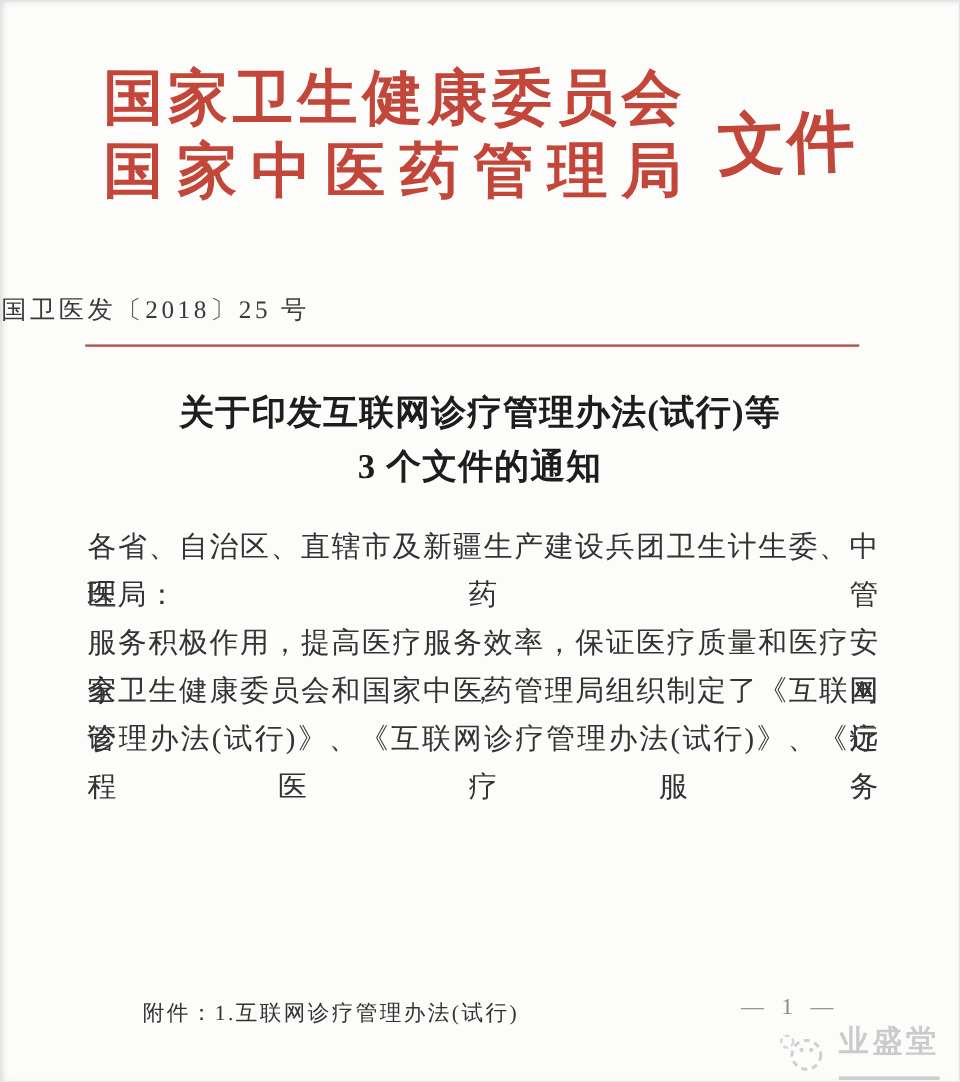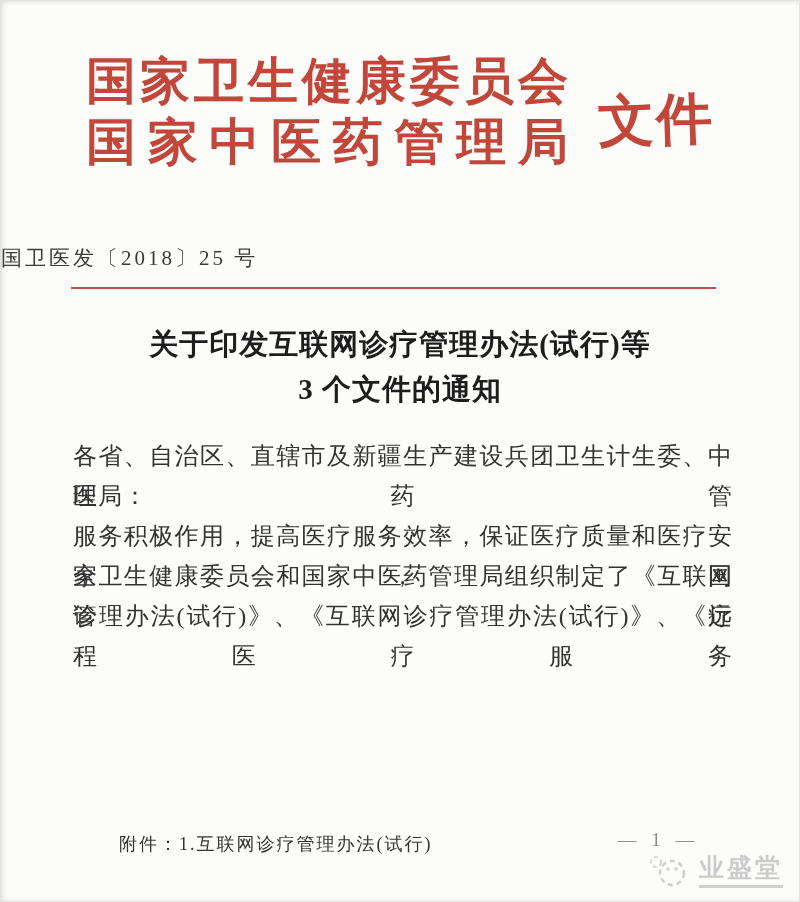--- a/index.html
+++ b/index.html
@@ -142,21 +142,21 @@
     color: #cbcbcb;
   }
   .wm-icon svg { display: block; }
   .wm-text {
     font-family: "Liberation Sans", "DejaVu Sans", sans-serif;
     font-size: 25px;
     font-weight: 700;
     letter-spacing: 3px;
     color: #cbcbcb;
     border-bottom: 3px solid #cfcfcf;
-    padding-bottom: 1px;
+    padding-bottom: 13px;
   }
 </style>
 </head>
 <body>
 
 <div class="page">
 
   <div class="agency-block">
     <div class="agency-line">国家卫生健康委员会</div>
     <div class="agency-line">国家中医药管理局</div>

